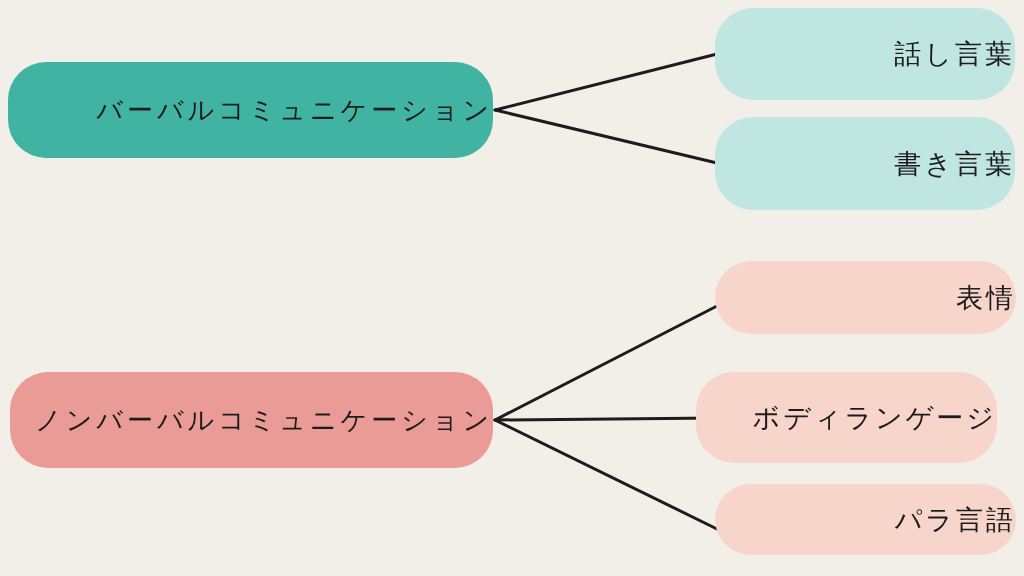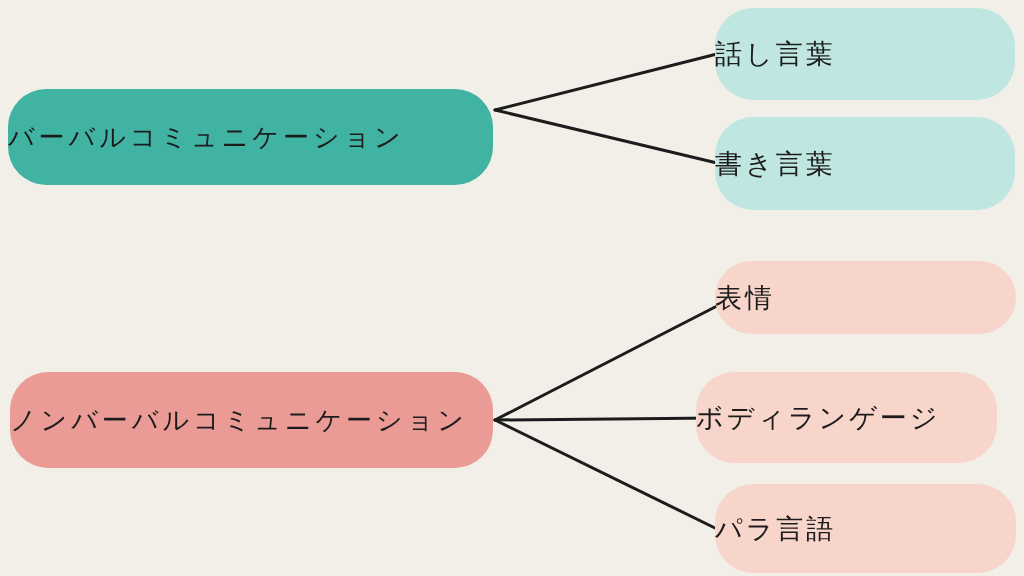--- a/index.html
+++ b/index.html
@@ -30,46 +30,46 @@
   }
   svg.edges line {
     stroke: #1c1c1c;
     stroke-width: 3;
     stroke-linecap: round;
   }
   .node {
     position: absolute;
     display: flex;
     align-items: center;
-    justify-content: flex-start;
+    justify-content: flex-end;
     border-radius: 38px;
     color: #1c1c1c;
     text-align: center;
     white-space: nowrap;
   }
   .node-root {
     font-size: 26px;
     letter-spacing: 4px;
   }
   .node-leaf {
     font-size: 27px;
     letter-spacing: 3px;
   }
-  .teal        { background: #41b3a3; margin-top: 27px; }
+  .teal        { background: #41b3a3; }
   .teal-light  { background: #bfe6e0; }
   .salmon      { background: #eb9b96; }
   .pink-light  { background: #f7d5cb; }
 
   #node-verbal        { left: 8px;   top: 62px;  width: 485px; height: 96px; }
   #node-spoken        { left: 715px; top: 8px;   width: 300px; height: 92px; }
   #node-written       { left: 715px; top: 117px; width: 300px; height: 93px; }
   #node-nonverbal     { left: 10px;  top: 372px; width: 483px; height: 96px; }
   #node-facial        { left: 715px; top: 261px; width: 301px; height: 73px; }
   #node-bodylanguage  { left: 696px; top: 372px; width: 301px; height: 91px; }
-  #node-paralanguage  { left: 715px; top: 484px; width: 301px; height: 89px; }
+  #node-paralanguage  { left: 715px; top: 484px; width: 301px; height: 71px; }
 </style>
 </head>
 <body>
 
 <div id="canvas">
 
   <svg class="edges" viewBox="0 0 1024 576" xmlns="http://www.w3.org/2000/svg">
     <line x1="495" y1="110" x2="717" y2="54"></line>
     <line x1="495" y1="110" x2="717" y2="163"></line>
     <line x1="495" y1="420" x2="717" y2="306"></line>

